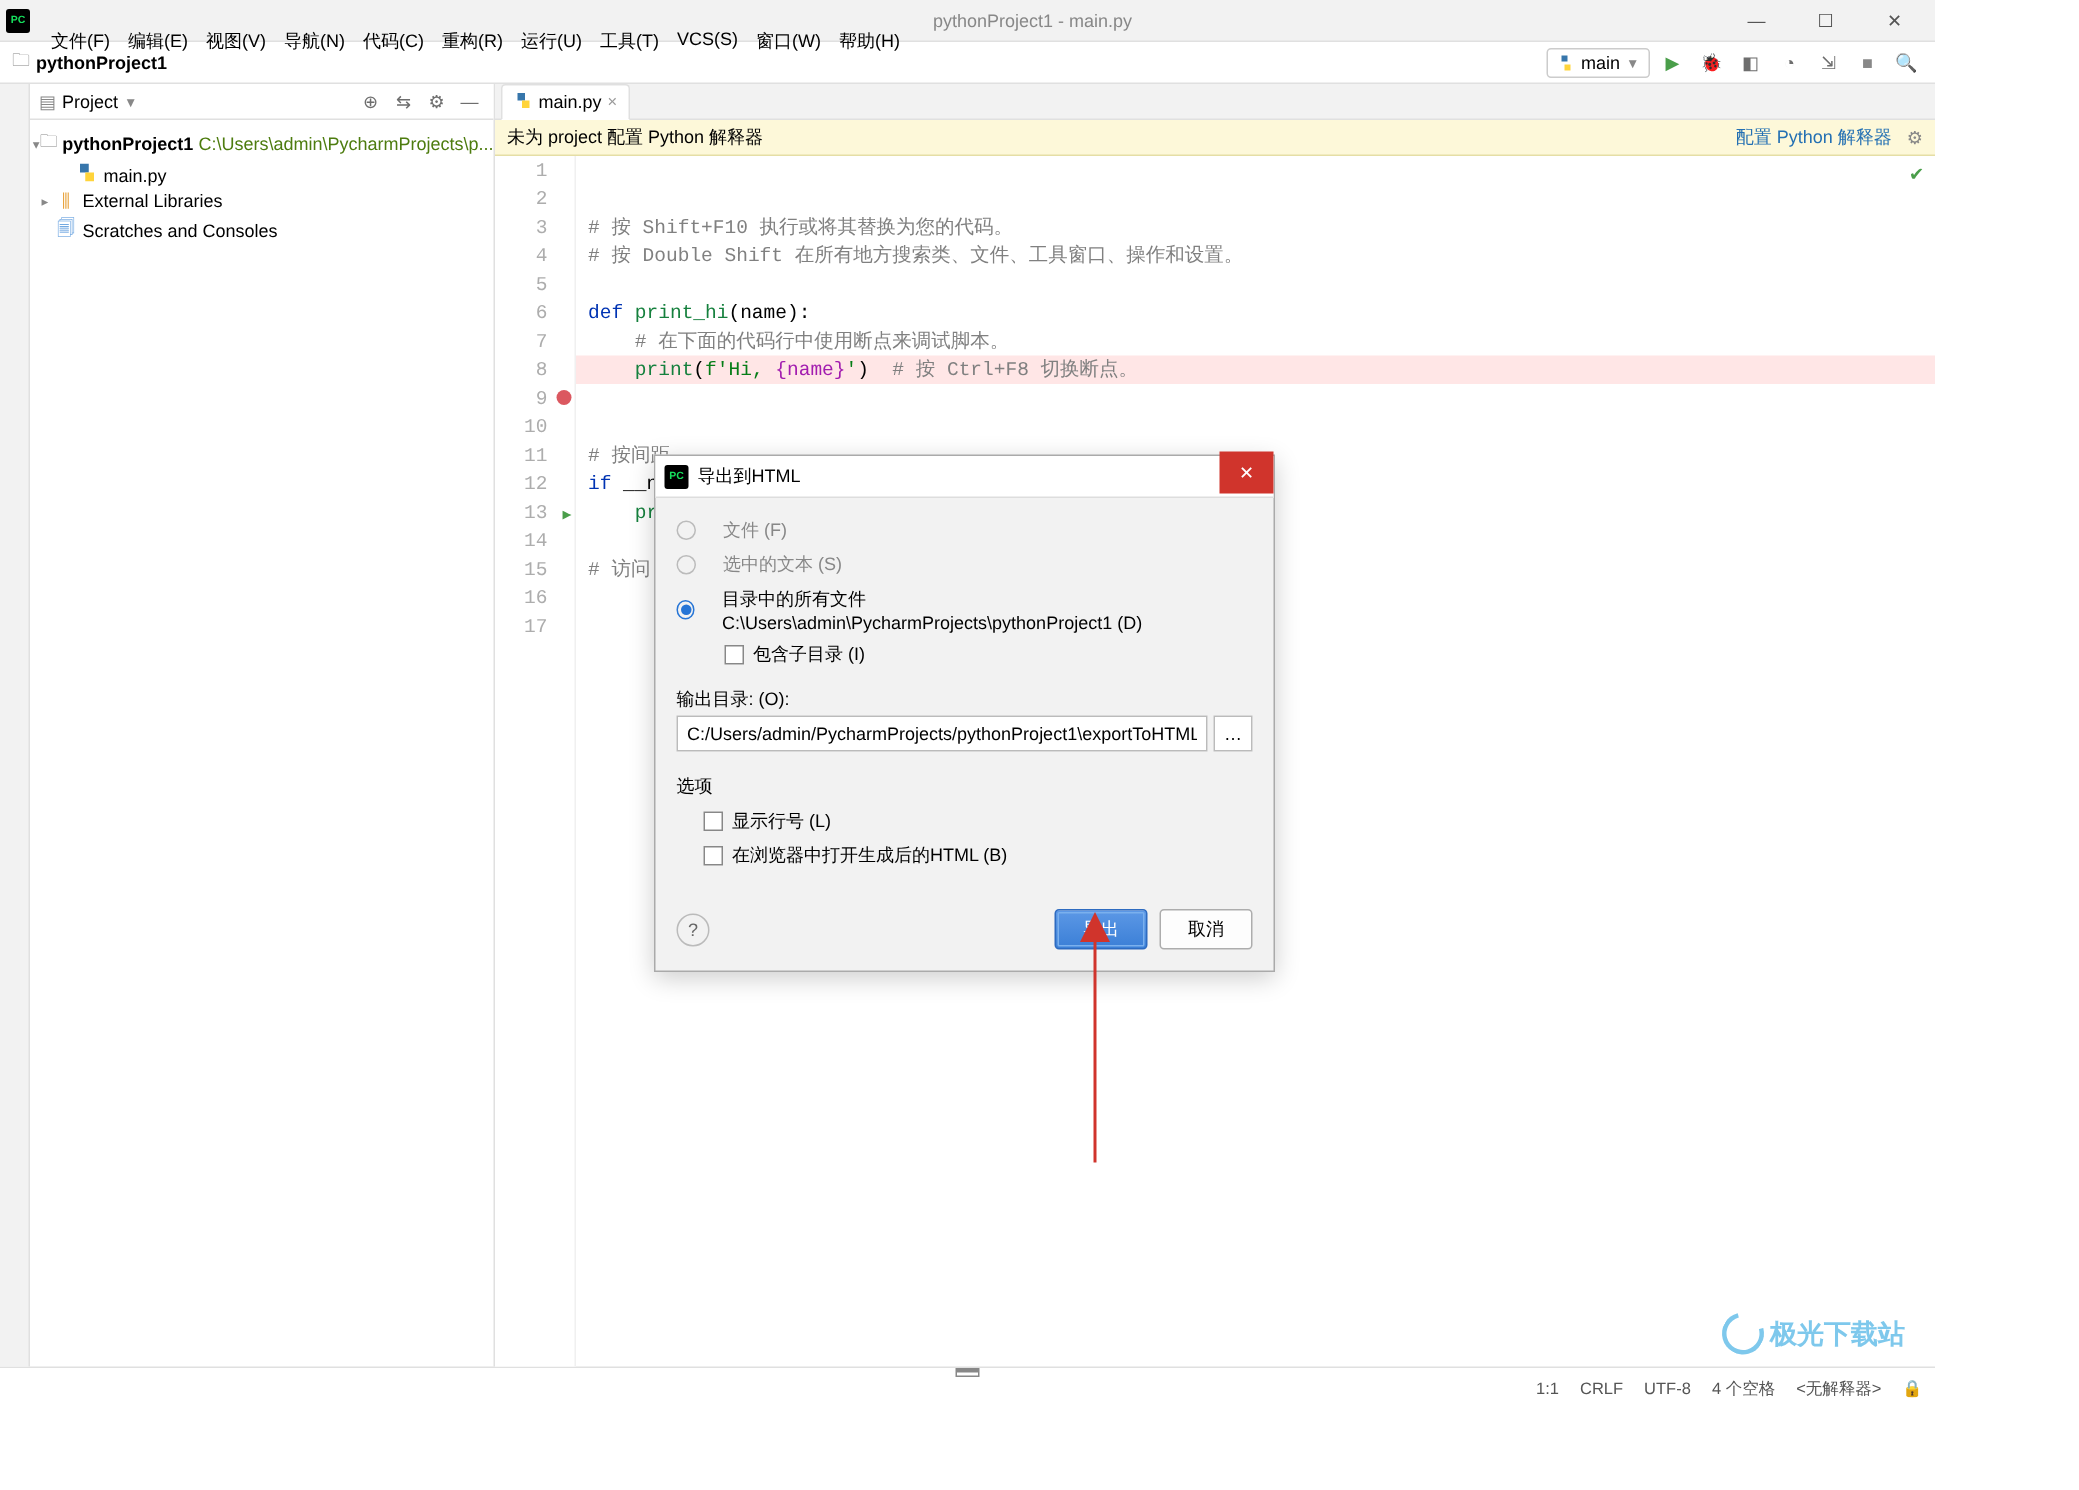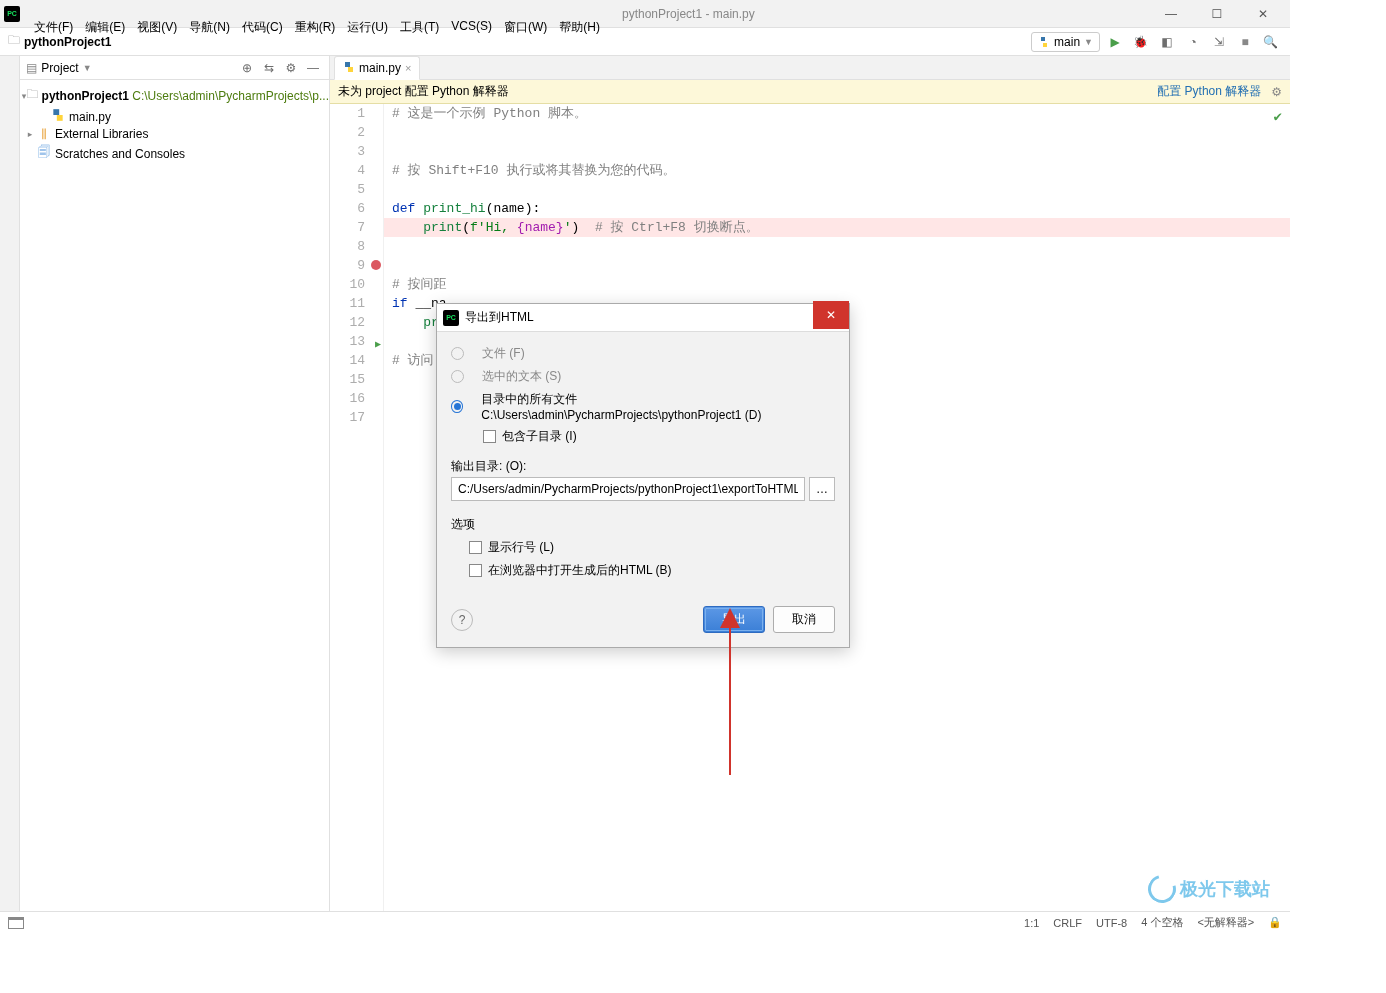--- a/index.html
+++ b/index.html
@@ -45,21 +45,21 @@
 .gutter .run-gut { position: absolute; right: 2px; top: 3px; color: #4a9e4a; font-size: 10px; }
 .code-lines { flex: 1; padding-left: 8px; position: relative; }
 .code-lines .line { height: 19px; white-space: pre; }
 .code-lines .bp-line { background: #ffe6e6; margin-left: -8px; padding-left: 8px; width: calc(100% + 8px); }
 .cm { color: #808080; }
 .kw { color: #0033b3; }
 .fn { color: #15803d; }
 .str { color: #067d17; }
 .tpl { color: #a21caf; }
 .check-mark { position: absolute; top: 4px; right: 8px; color: #4a9e4a; font-size: 14px; }
-.status-bar { height: 22px; border-top: 1px solid #e0e0e0; display: flex; align-items: center; padding: 0 8px; font-size: 11px; color: #555; background: #fff; }
+.status-bar { height: 22px; border-top: 1px solid #e0e0e0; display: flex; align-items: center; padding: 0 8px; font-size: 11px; color: #555; background: #fff; flex-direction: column; }
 .status-bar .left-box { width: 16px; height: 12px; border: 1px solid #888; border-top: 3px solid #888; }
 .status-bar .right-grp { margin-left: auto; display: flex; gap: 14px; align-items: center; }
 .watermark { position: absolute; right: 20px; bottom: 30px; opacity: .6; display: flex; align-items: center; gap: 4px; }
 .watermark .wm-icon { width: 28px; height: 28px; border: 3px solid #2aa5e0; border-radius: 50%; border-top-color: transparent; transform: rotate(30deg); }
 .watermark .wm-text { font-size: 18px; color: #2aa5e0; font-weight: bold; }
 
 .dialog { position: absolute; left: 436px; top: 303px; width: 414px; background: #f2f2f2; border: 1px solid #aaa; box-shadow: 0 4px 16px rgba(0,0,0,.2); }
 .dlg-title { height: 28px; background: #fff; display: flex; align-items: center; padding: 0 6px; border-bottom: 1px solid #ddd; }
 .dlg-title .app-icon { width: 16px; height: 16px; background: #000; color: #16e05d; font-size: 7px; display: flex; align-items: center; justify-content: center; border-radius: 2px; margin-right: 6px; font-weight: bold; }
 .dlg-close { margin-left: auto; width: 36px; height: 28px; background: #d0342c; color: #fff; display: flex; align-items: center; justify-content: center; margin-top: -6px; margin-right: -6px; margin-bottom: -1px; }
@@ -214,26 +214,27 @@
         <div class="ln">11</div>
         <div class="ln">12</div>
         <div class="ln"><span>13</span><span class="run-gut">▶</span></div>
         <div class="ln">14</div>
         <div class="ln">15</div>
         <div class="ln">16</div>
         <div class="ln">17</div>
       </div>
       <div class="code-lines">
         <span class="check-mark">✔</span>
-        <div class="line"><span class="cm"># 这是一个示例 Python 脚本。</span></div>
         <div class="line"></div>
         <div class="line"></div>
         <div class="line"><span class="cm"># 按 Shift+F10 执行或将其替换为您的代码。</span></div>
+        <div class="line"><span class="cm"># 按 Double Shift 在所有地方搜索类、文件、工具窗口、操作和设置。</span></div>
         <div class="line"></div>
         <div class="line"><span class="kw">def</span> <span class="fn">print_hi</span><span>(name):</span></div>
+        <div class="line"><span class="cm">    # 在下面的代码行中使用断点来调试脚本。</span></div>
         <div class="line bp-line">    <span class="fn">print</span><span>(</span><span class="str">f'Hi, </span><span class="tpl">{name}</span><span class="str">'</span><span>)</span><span class="cm">  # 按 Ctrl+F8 切换断点。</span></div>
         <div class="line"></div>
         <div class="line"></div>
         <div class="line"><span class="cm"># 按间距</span></div>
         <div class="line"><span class="kw">if</span><span> __na</span></div>
         <div class="line"><span class="fn">    pri</span></div>
         <div class="line"></div>
         <div class="line"><span class="cm"># 访问 h</span></div>
         <div class="line"></div>
       </div>

